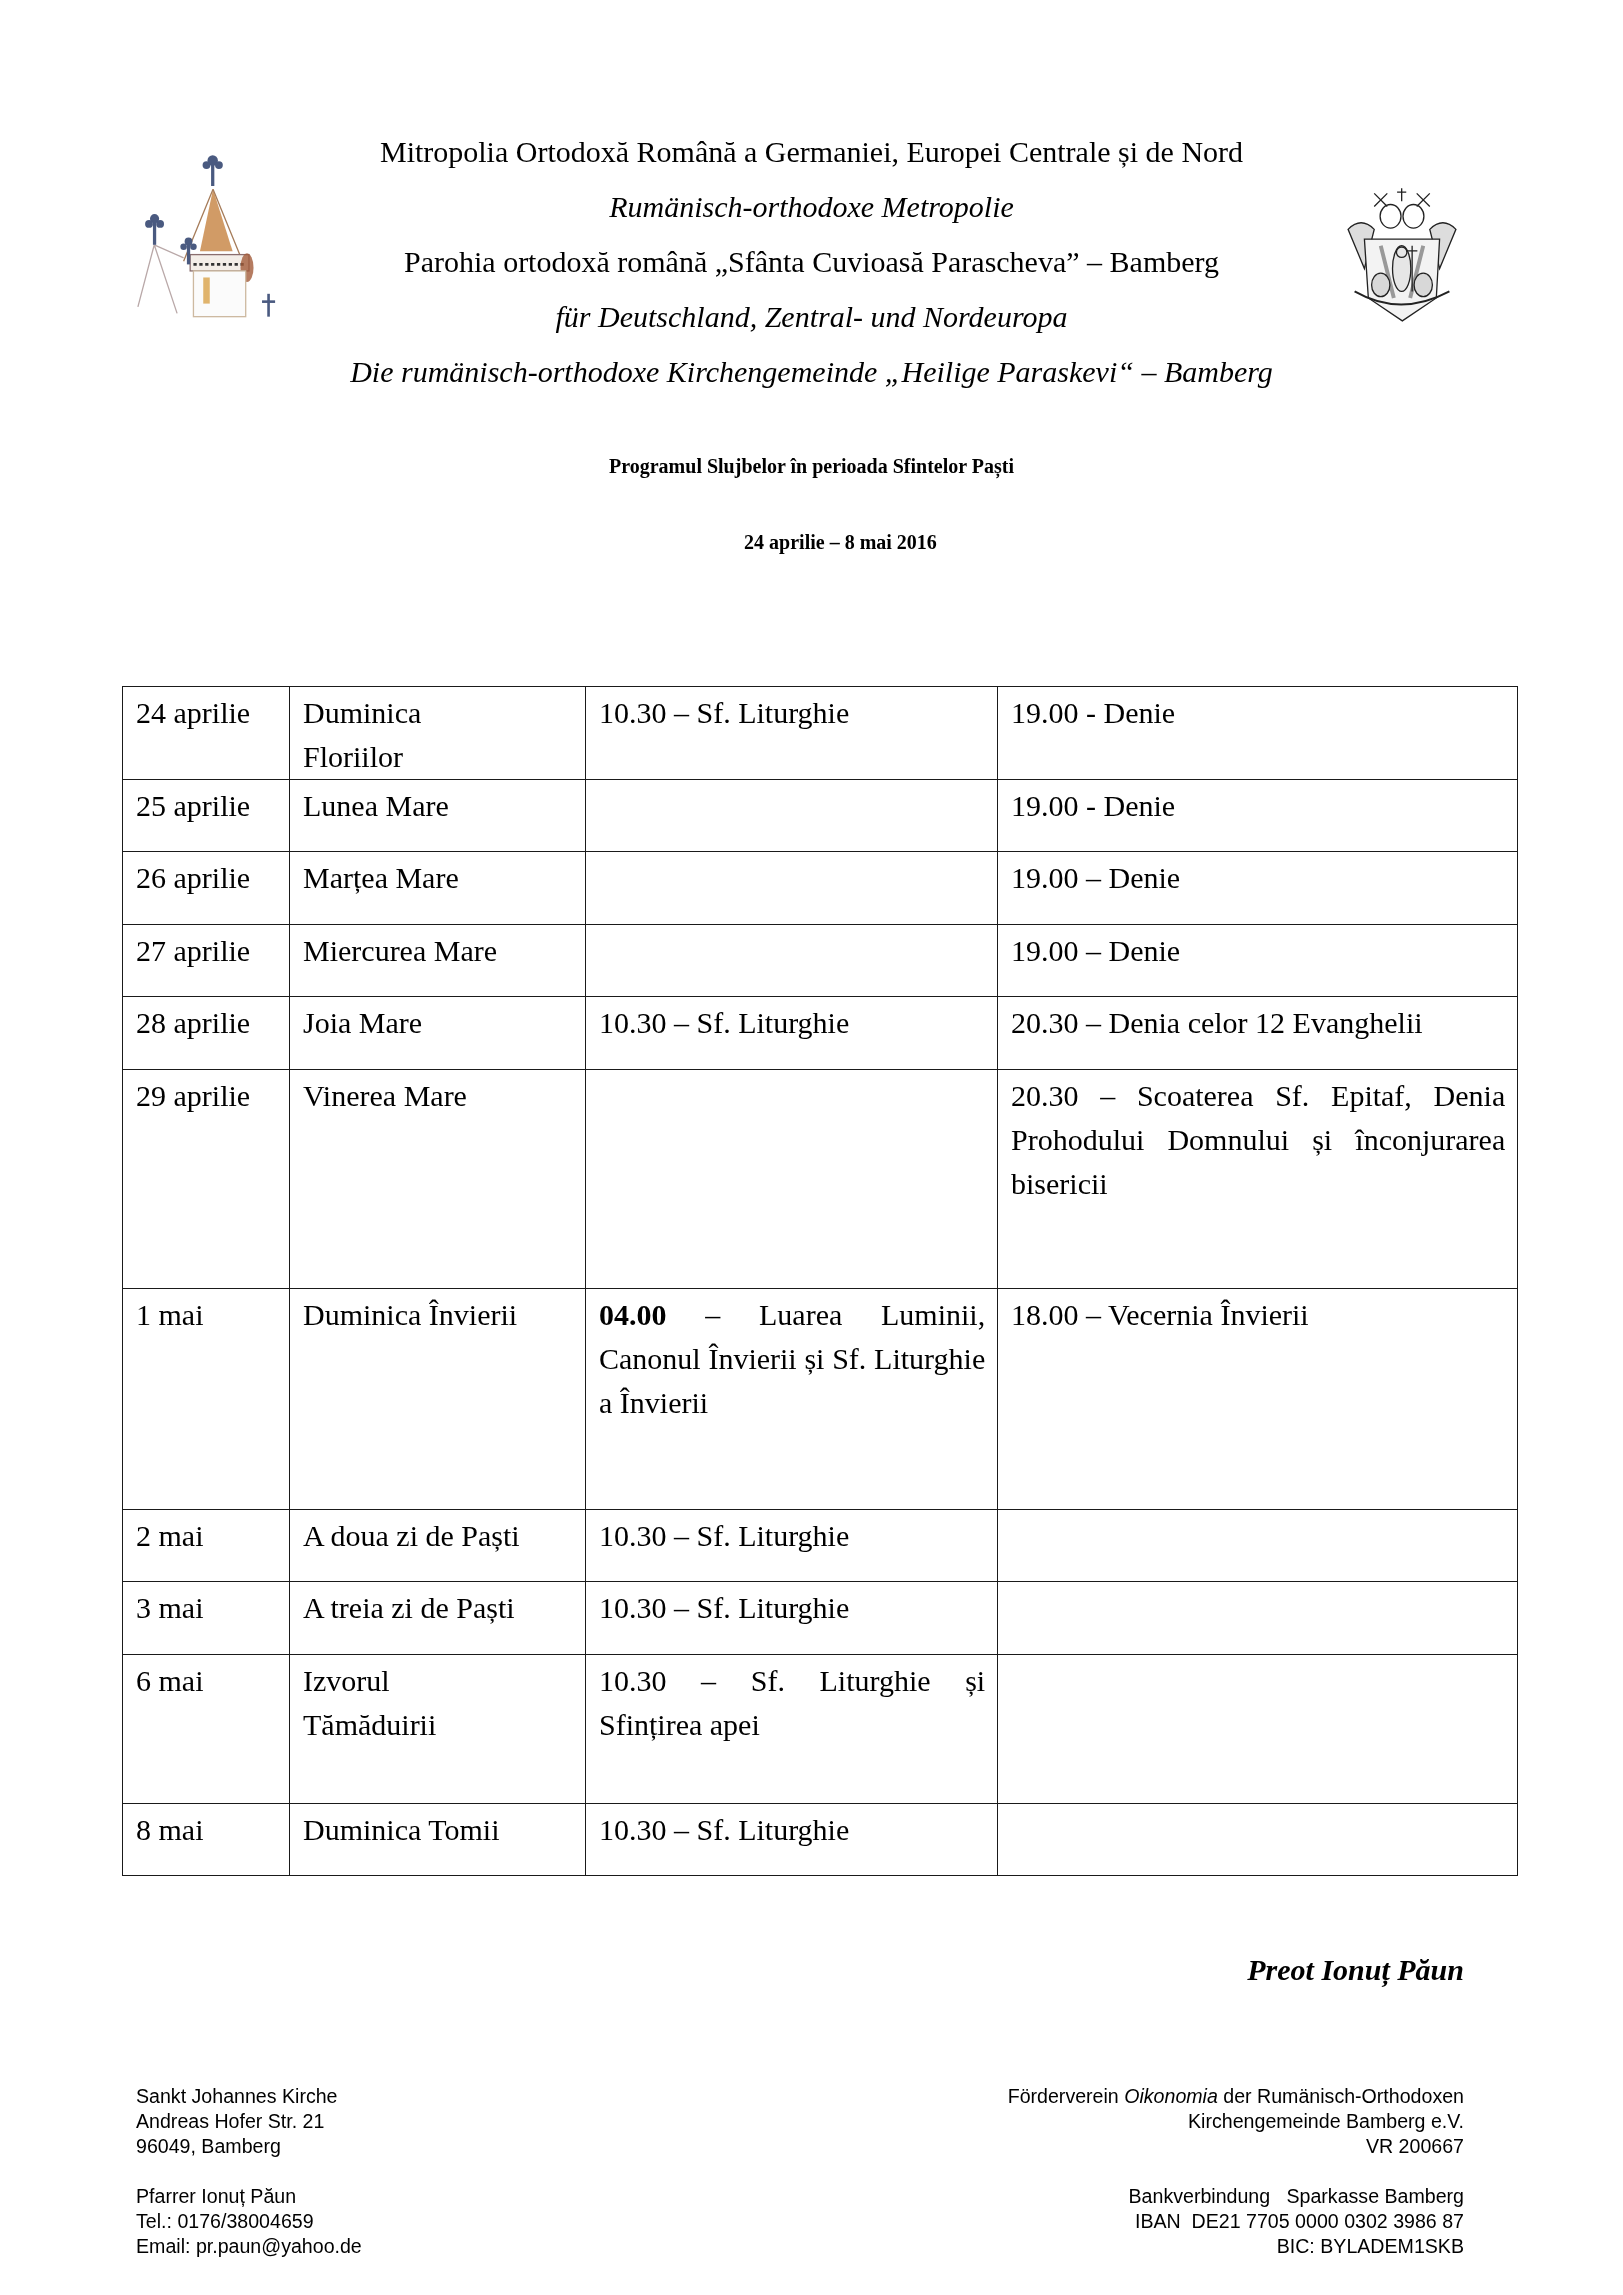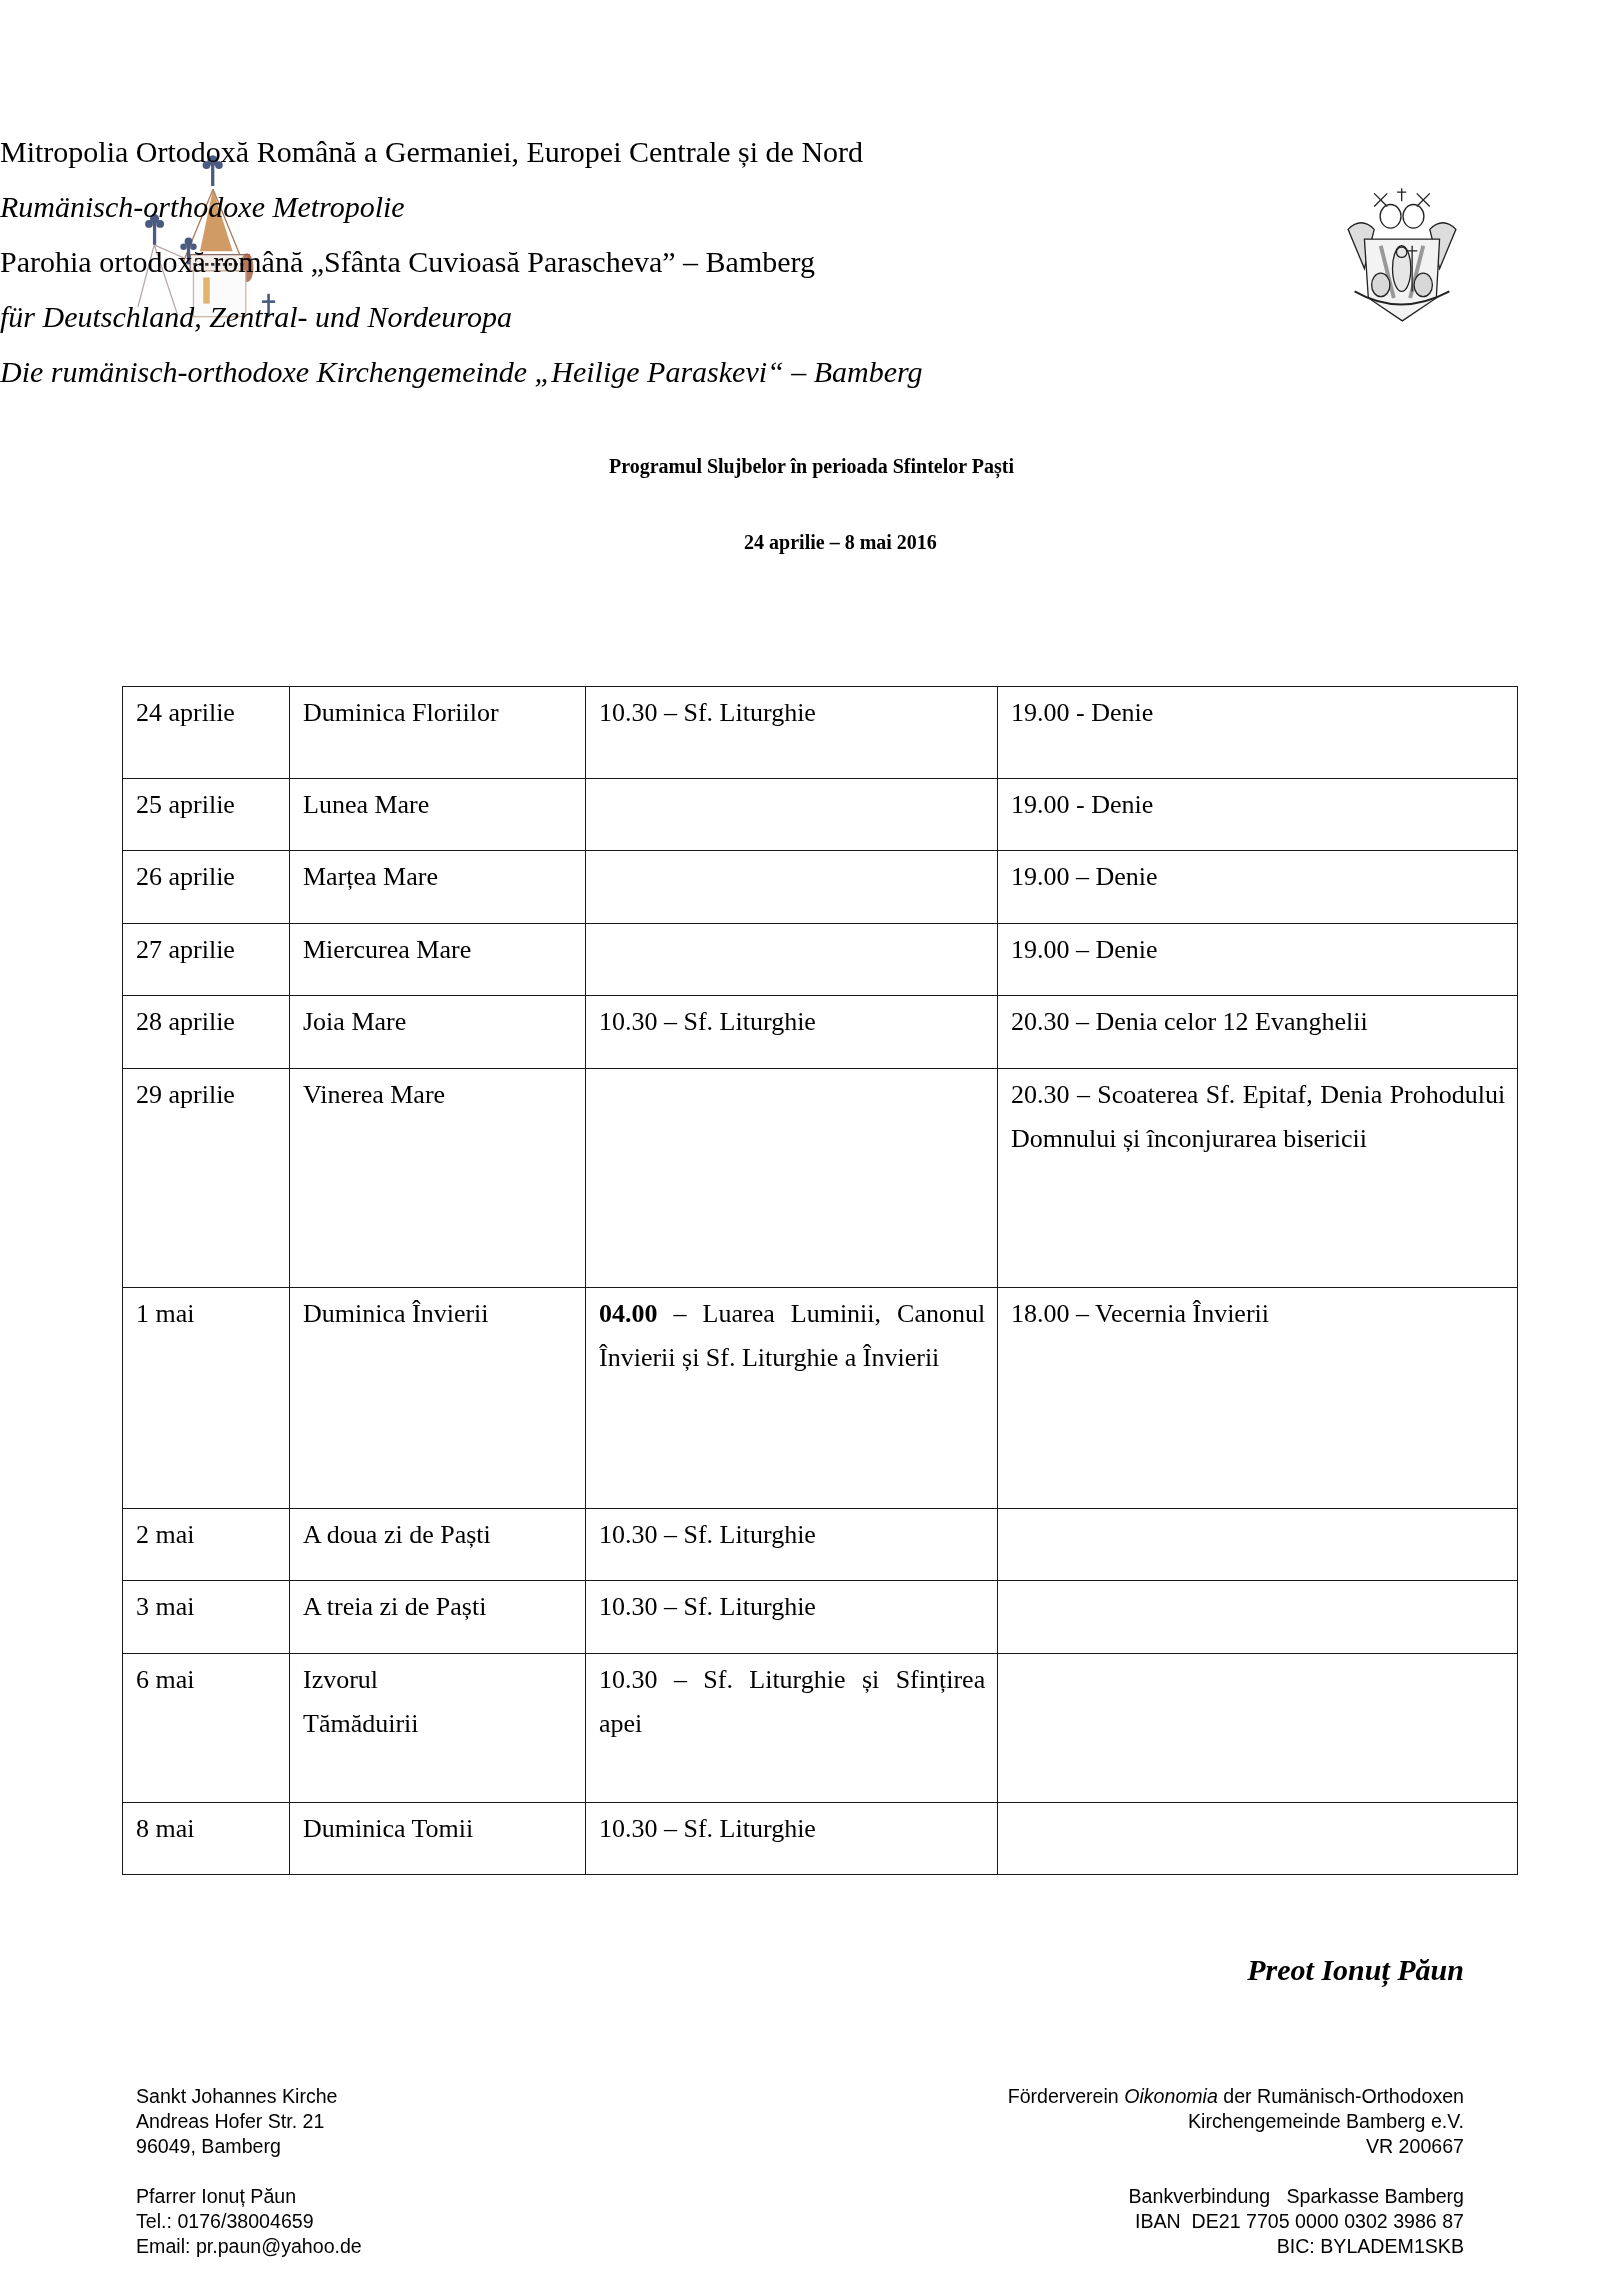--- a/index.html
+++ b/index.html
@@ -1,33 +1,33 @@
 <!DOCTYPE html>
 <html style="font-size:10.5px"><head>
 <meta charset="utf-8">
 <style>
   html, body { margin: 0; padding: 0; background: #ffffff; }
   body { width: 1623px; height: 2295px; position: relative; overflow: hidden;
          font-family: "DejaVu Serif", "Liberation Serif", serif; color: #000; }
 
-  .header { position: absolute; left: 0; top: 124px; width: 1623px; text-align: left; }
+  .header { position: absolute; left: 0; top: 124px; width: 1623px; text-align: center; }
   .header .line { font-family: "Liberation Serif", serif; font-size: 30px; line-height: 55px; height: 55px; }
   .header .line.it { font-style: italic; }
 
   .logo-left { position: absolute; left: 128px; top: 137px; width: 157px; height: 196px; }
   .logo-right { position: absolute; left: 1335px; top: 180px; width: 134px; height: 151px; }
 
   .title { position: absolute; left: 0; width: 1623px; text-align: center;
            font-family: "Liberation Serif", serif; font-weight: bold; font-size: 20px; }
   .title.main { top: 455px; }
   .title.dates { top: 531px; padding-left: 29px; }
 
   table.sched { position: absolute; left: 122px; top: 686px; width: 1395px;
                 border-collapse: collapse; table-layout: fixed;
-                font-family: "Liberation Serif", serif; font-size: 26px; }
+                font-family: "Liberation Serif", serif; font-size: 30px; }
   table.sched td { border: 1.3px solid #1a1a1a; vertical-align: top;
                    padding: 3.9px 11.8px 0 13px; line-height: 44px; }
   col.c1 { width: 167px; } col.c2 { width: 296px; } col.c3 { width: 412px; } col.c4 { width: 520px; }
   .just { text-align: justify; text-align-last: left; }
   b.time { font-weight: bold; }
 
   .sign { position: absolute; right: 159px; top: 1953px; font-family: "Liberation Serif", serif;
           font-weight: bold; font-size: 30px; font-style: italic; }
 
   .foot { position: absolute; top: 2084px; font-family: "Liberation Sans", sans-serif;

